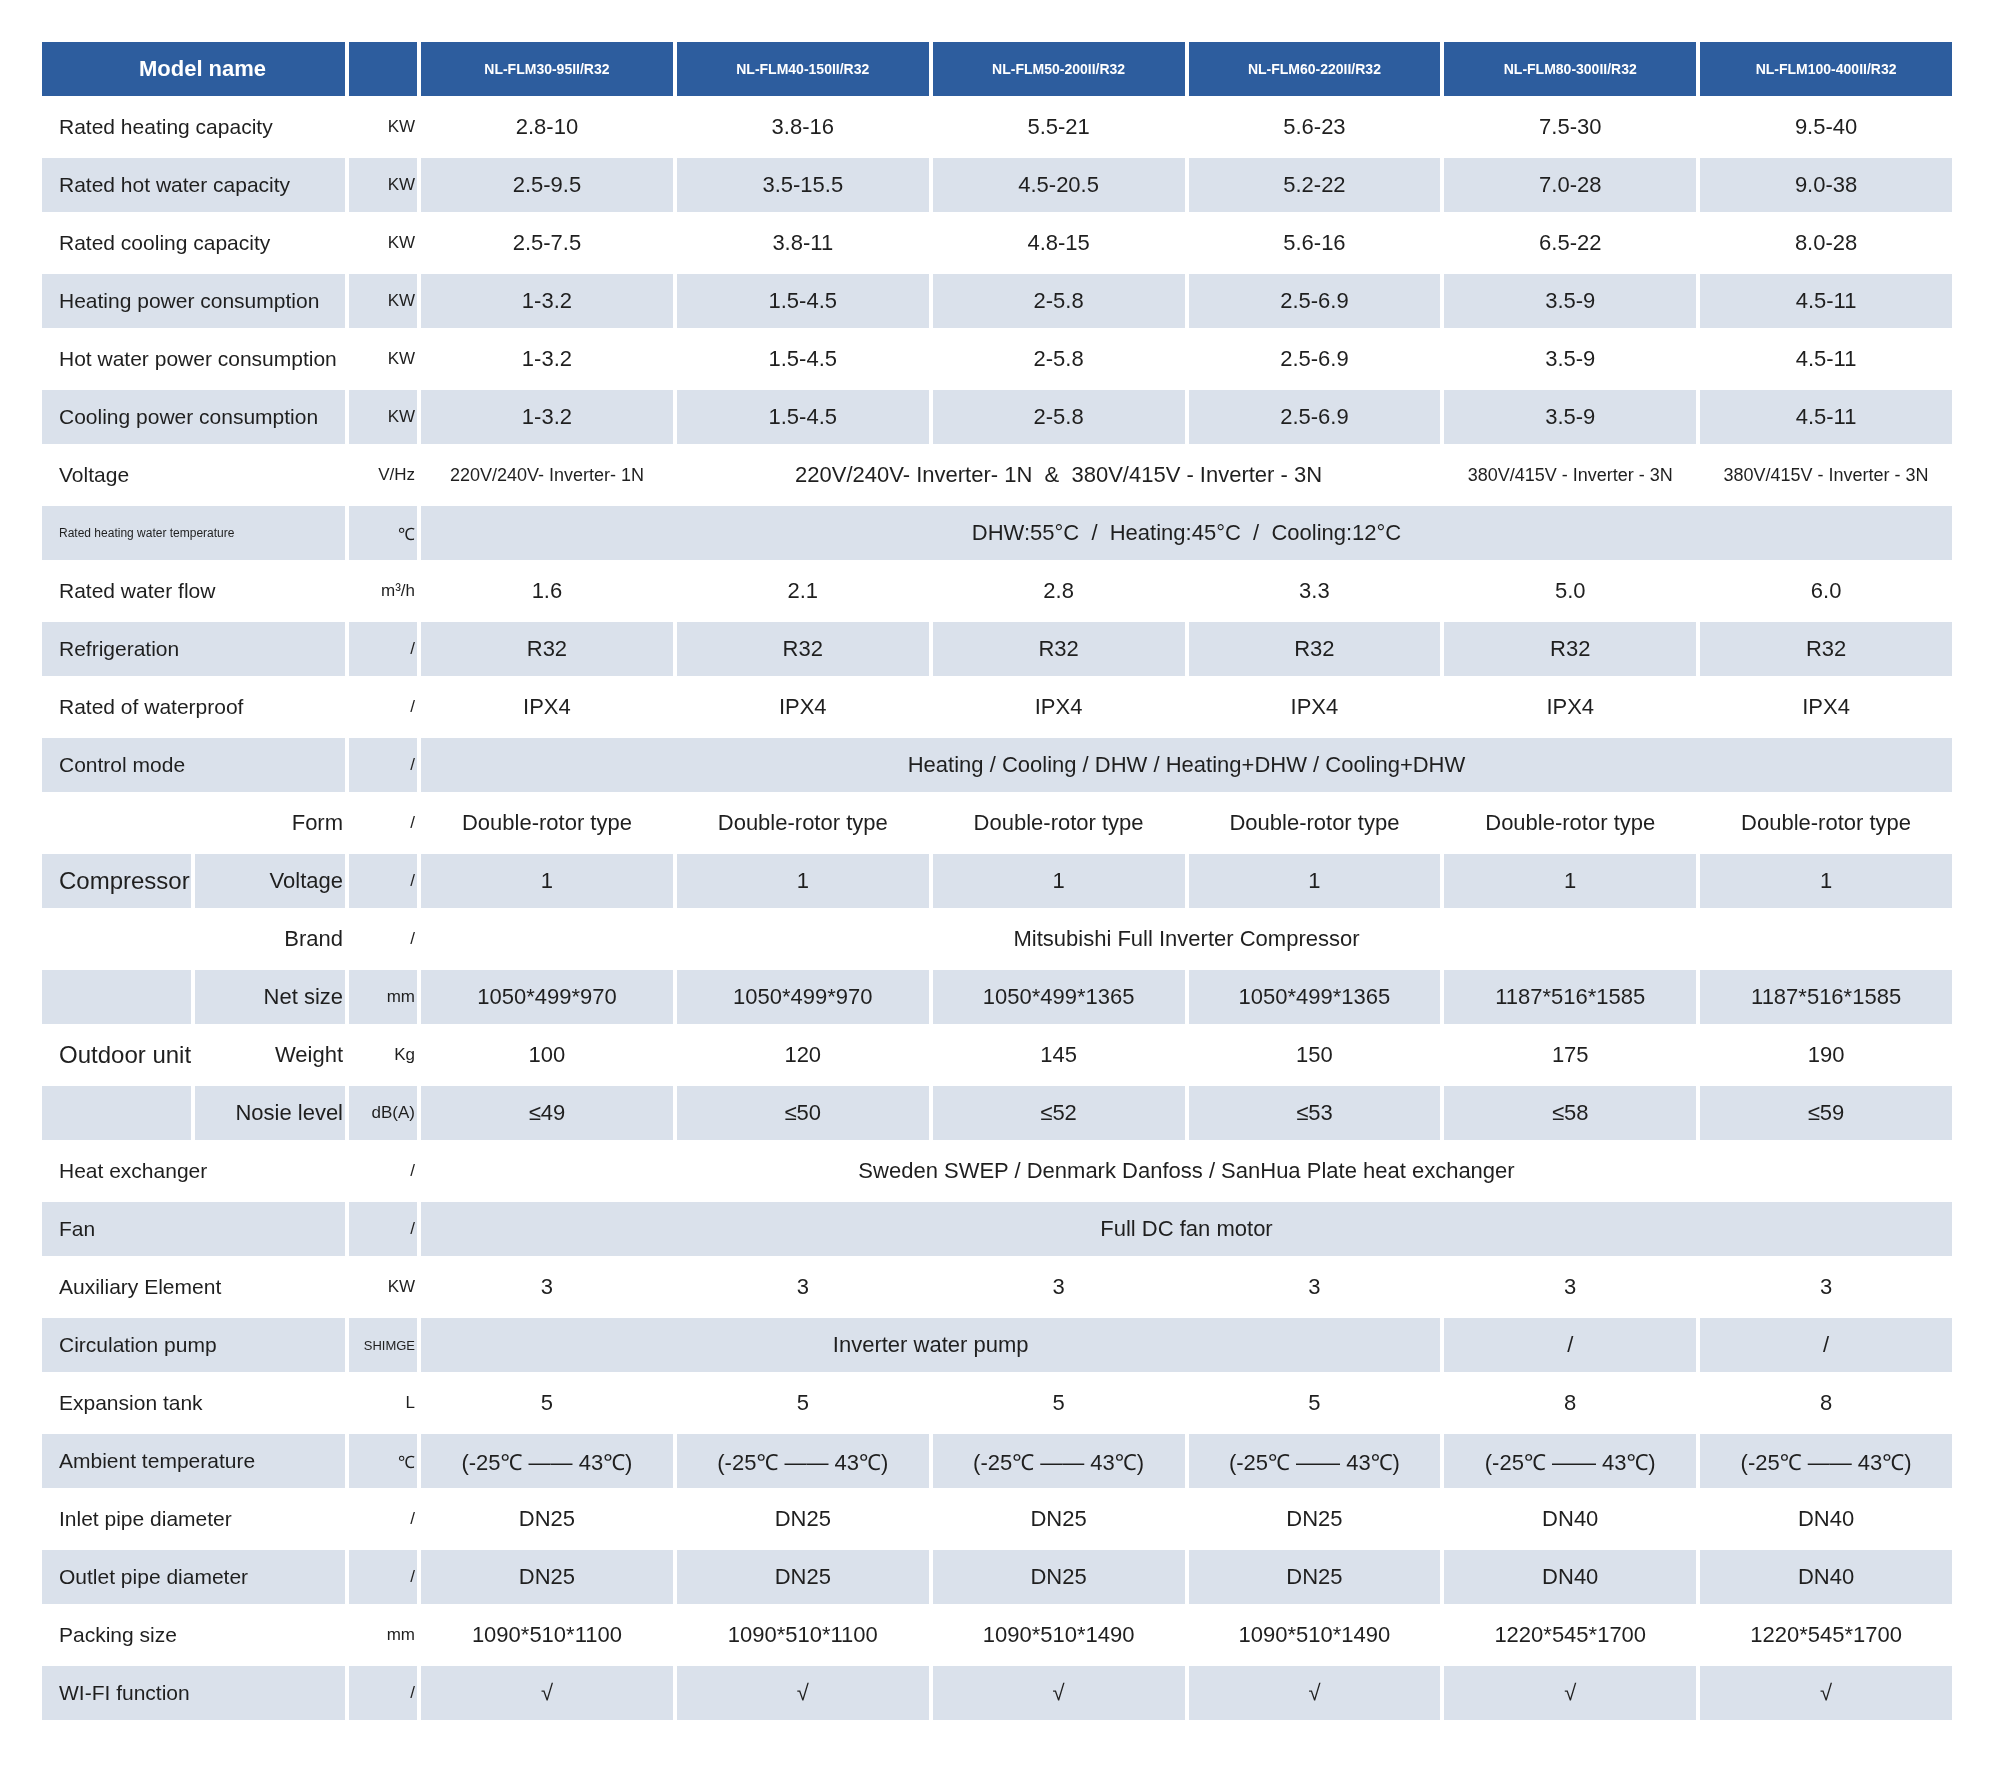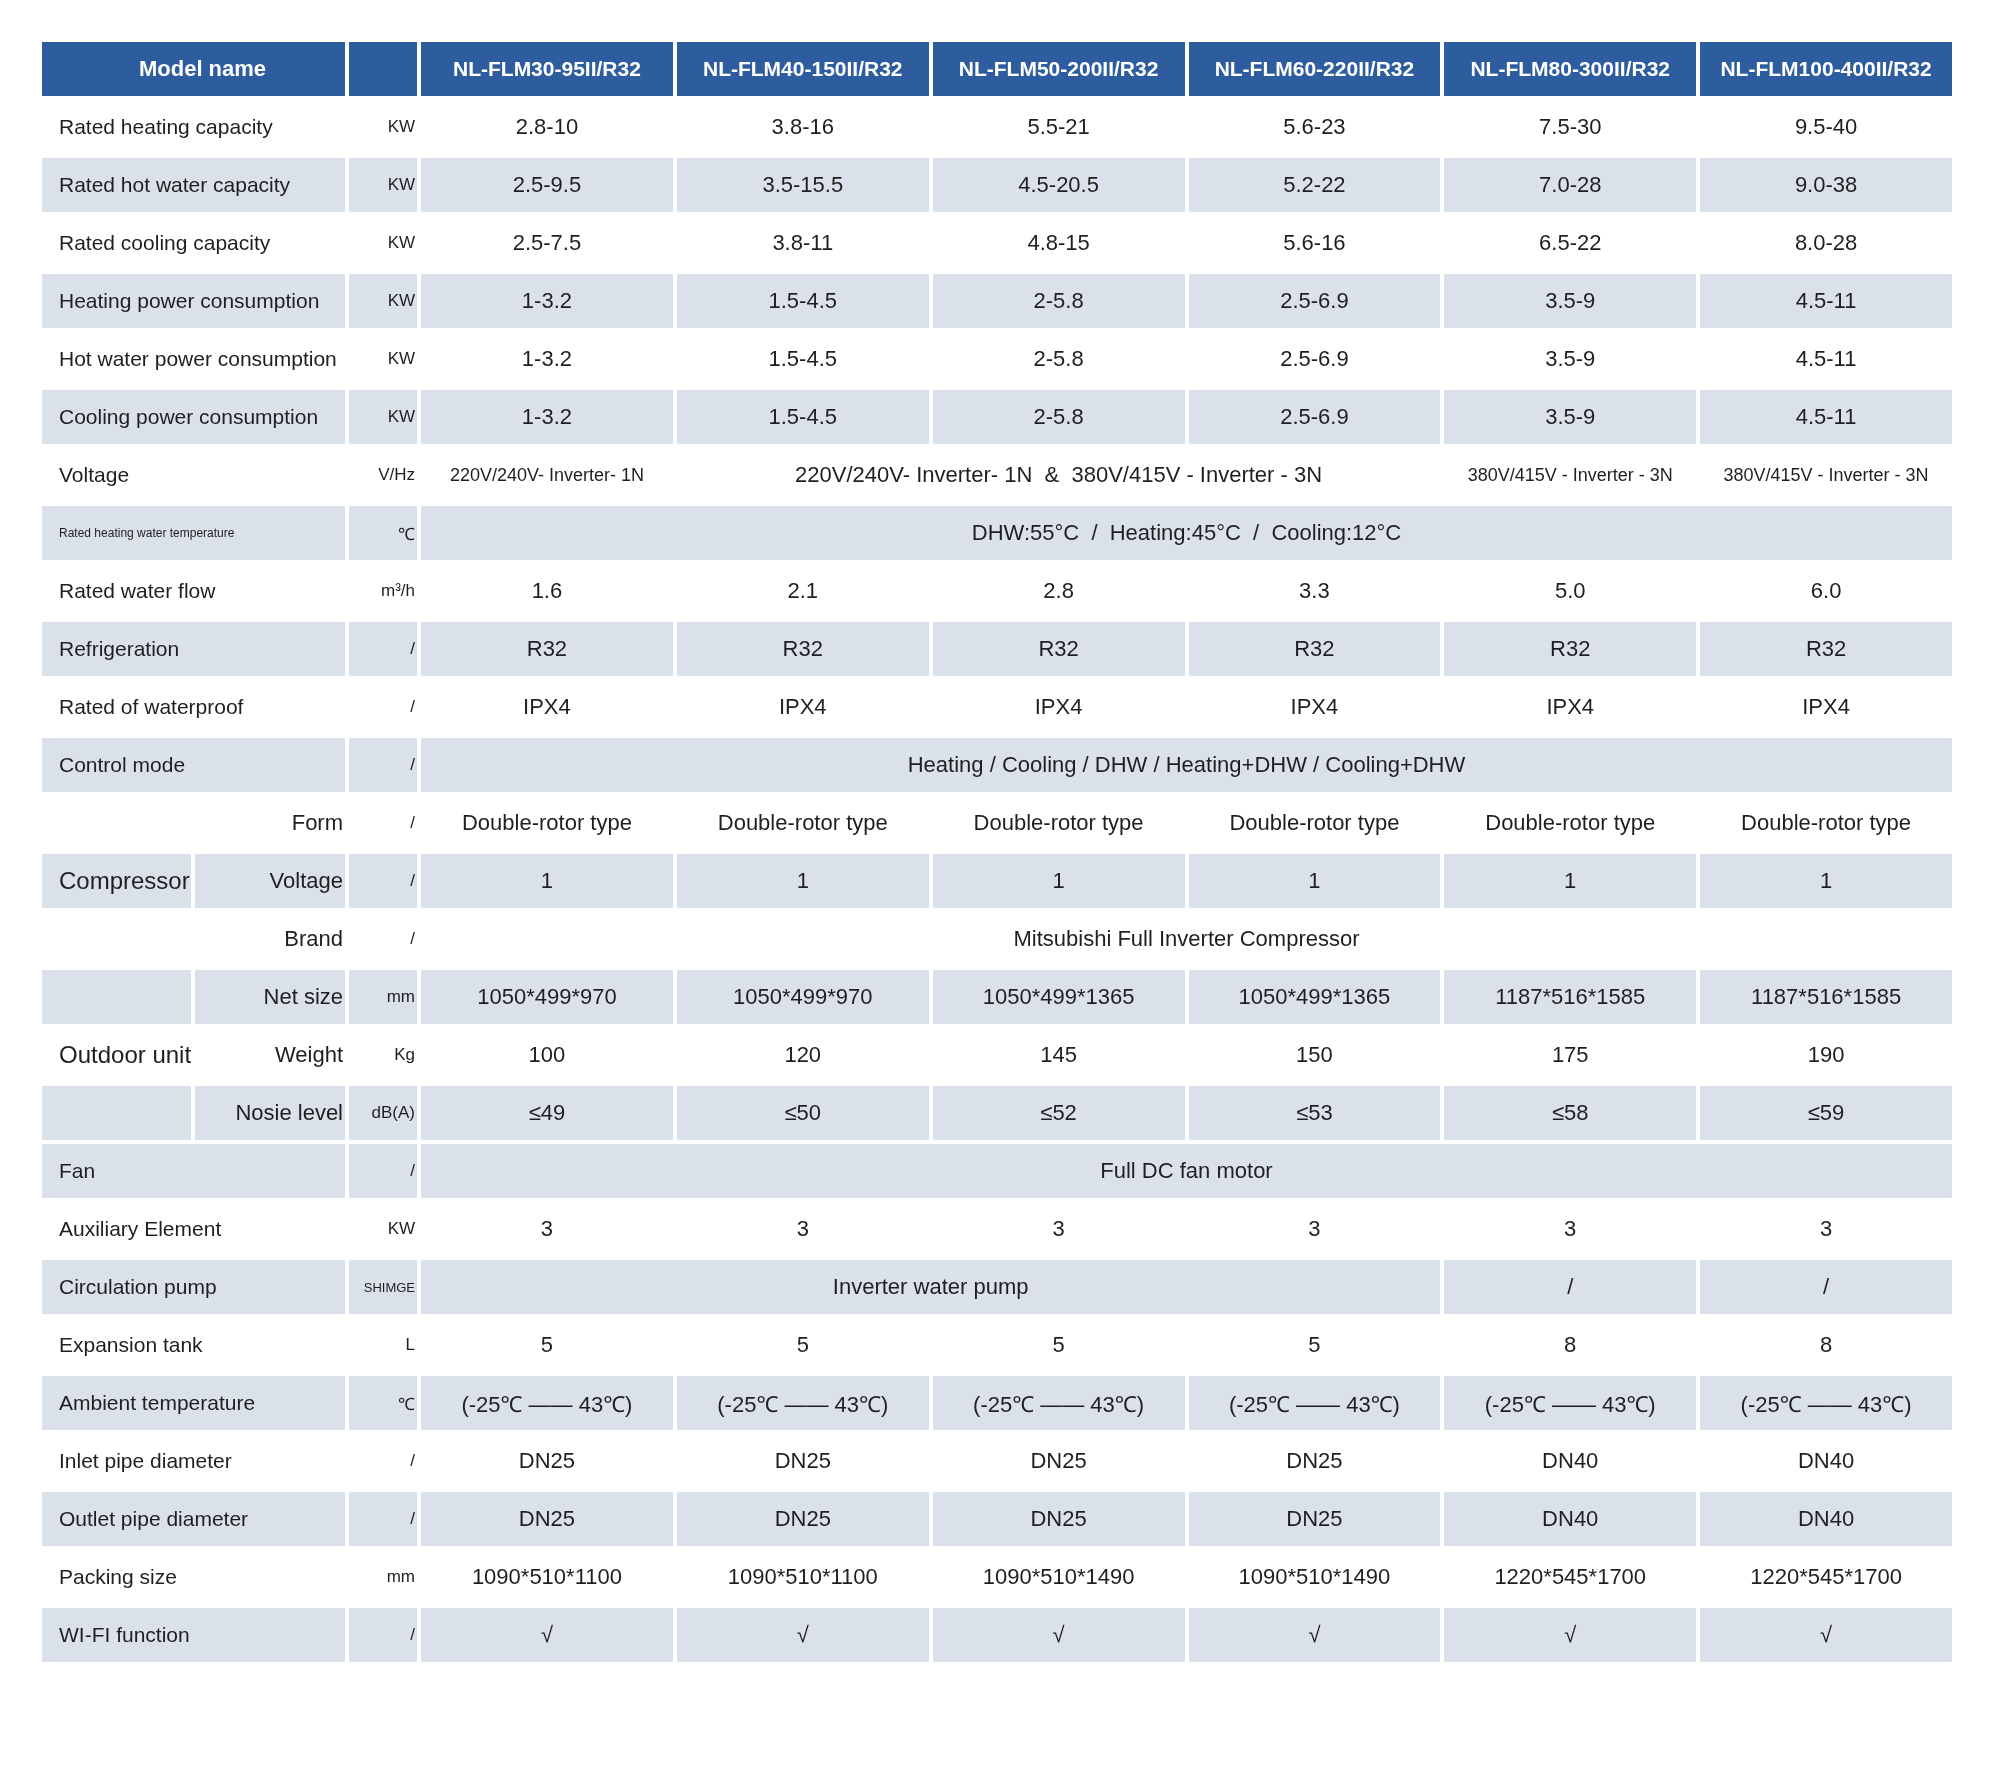--- a/index.html
+++ b/index.html
@@ -27,21 +27,21 @@
     border:2px solid var(--grid);
     box-sizing:border-box;
     height:58px;
     vertical-align:middle;
     overflow:hidden;
     white-space:nowrap;
   }
   thead th{
     background:var(--header-bg);
     color:var(--header-text);
-    font-size:21px;
+    font-size:14px;
     font-weight:700;
     text-align:center;
     padding:0 2px;
   }
   th.model-name{text-align:center;padding-left:20px;font-size:22px;}
   tbody td{
     background:var(--row-bg);
     color:var(--text);
     font-size:22px;
     text-align:center;
@@ -247,20 +247,25 @@
           <td class="grp"></td>
           <td class="sub">Nosie level</td>
           <td class="unit">dB(A)</td>
           <td class="val">≤49</td>
           <td class="val">≤50</td>
           <td class="val">≤52</td>
           <td class="val">≤53</td>
           <td class="val">≤58</td>
           <td class="val">≤59</td>
         </tr>
+        <tr class="plain">
+          <td class="lbl" colspan="2">Heat exchanger</td>
+          <td class="unit">/</td>
+          <td class="val" colspan="6">Sweden SWEP / Denmark Danfoss / SanHua Plate heat exchanger</td>
+        </tr>
         <tr class="striped">
           <td class="lbl" colspan="2">Fan</td>
           <td class="unit">/</td>
           <td class="val" colspan="6">Full DC fan motor</td>
         </tr>
         <tr class="plain">
           <td class="lbl" colspan="2">Auxiliary Element</td>
           <td class="unit">KW</td>
           <td class="val">3</td>
           <td class="val">3</td>

